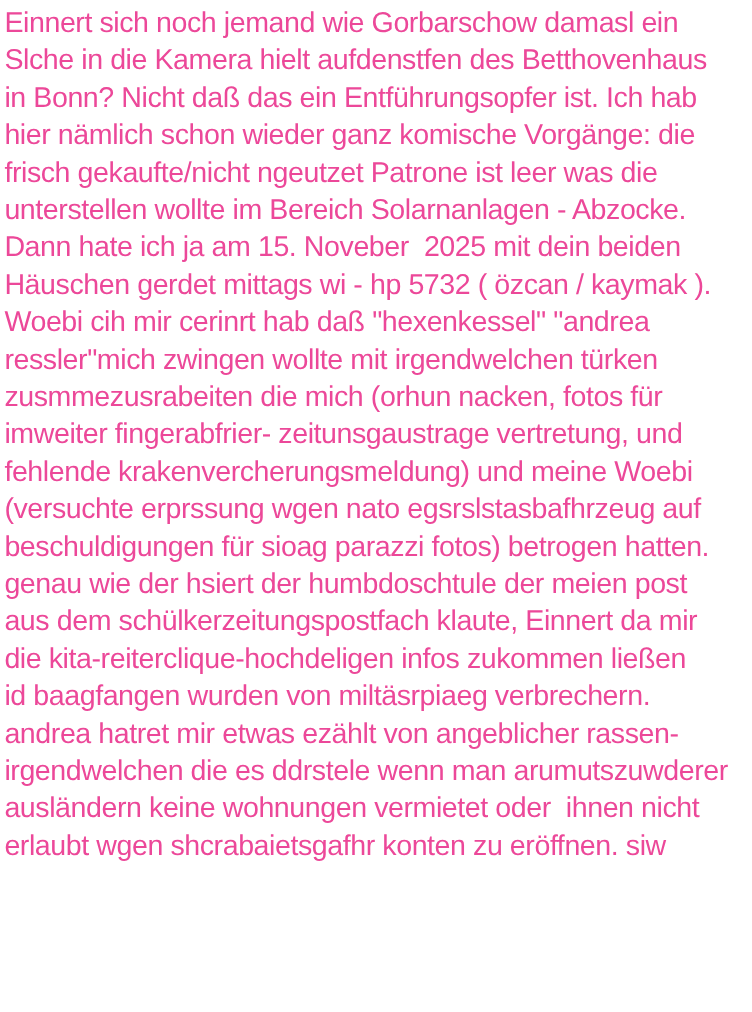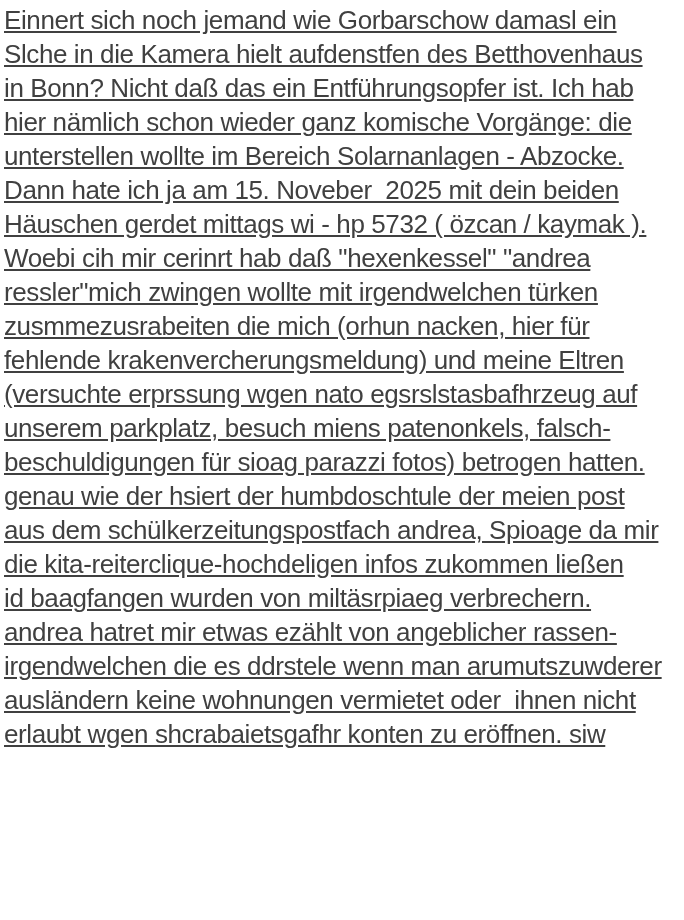--- a/index.html
+++ b/index.html
@@ -15,43 +15,43 @@
     font-family: "Liberation Sans", "DejaVu Sans", sans-serif;
     box-sizing: border-box;
     padding: 3px 0 0 4px;
     overflow: hidden;
   }
   .line {
     font-size: 26px;
     line-height: 34px;
     white-space: pre;
     letter-spacing: -0.4px;
-    color: #404040;
-    text-decoration: underline;
+    color: #ec4899;
   }
 </style>
 </head>
 <body>
 
 <div class="page">
   <div class="line">Einnert sich noch jemand wie Gorbarschow damasl ein</div>
   <div class="line">Slche in die Kamera hielt aufdenstfen des Betthovenhaus</div>
   <div class="line">in Bonn? Nicht daß das ein Entführungsopfer ist. Ich hab</div>
   <div class="line">hier nämlich schon wieder ganz komische Vorgänge: die</div>
+  <div class="line">frisch gekaufte/nicht ngeutzet Patrone ist leer was die</div>
   <div class="line">unterstellen wollte im Bereich Solarnanlagen - Abzocke.</div>
   <div class="line">Dann hate ich ja am 15. Noveber  2025 mit dein beiden</div>
   <div class="line">Häuschen gerdet mittags wi - hp 5732 ( özcan / kaymak ).</div>
   <div class="line">Woebi cih mir cerinrt hab daß "hexenkessel" "andrea</div>
   <div class="line">ressler"mich zwingen wollte mit irgendwelchen türken</div>
-  <div class="line">zusmmezusrabeiten die mich (orhun nacken, hier für</div>
-  <div class="line">fehlende krakenvercherungsmeldung) und meine Eltren</div>
+  <div class="line">zusmmezusrabeiten die mich (orhun nacken, fotos für</div>
+  <div class="line">imweiter fingerabfrier- zeitunsgaustrage vertretung, und</div>
+  <div class="line">fehlende krakenvercherungsmeldung) und meine Woebi</div>
   <div class="line">(versuchte erprssung wgen nato egsrslstasbafhrzeug auf</div>
-  <div class="line">unserem parkplatz, besuch miens patenonkels, falsch-</div>
   <div class="line">beschuldigungen für sioag parazzi fotos) betrogen hatten.</div>
   <div class="line">genau wie der hsiert der humbdoschtule der meien post</div>
-  <div class="line">aus dem schülkerzeitungspostfach andrea, Spioage da mir</div>
+  <div class="line">aus dem schülkerzeitungspostfach klaute, Einnert da mir</div>
   <div class="line">die kita-reiterclique-hochdeligen infos zukommen ließen</div>
   <div class="line">id baagfangen wurden von miltäsrpiaeg verbrechern.</div>
   <div class="line">andrea hatret mir etwas ezählt von angeblicher rassen-</div>
   <div class="line">irgendwelchen die es ddrstele wenn man arumutszuwderer</div>
   <div class="line">ausländern keine wohnungen vermietet oder  ihnen nicht</div>
   <div class="line">erlaubt wgen shcrabaietsgafhr konten zu eröffnen. siw</div>
 </div>
 
 </body></html>

